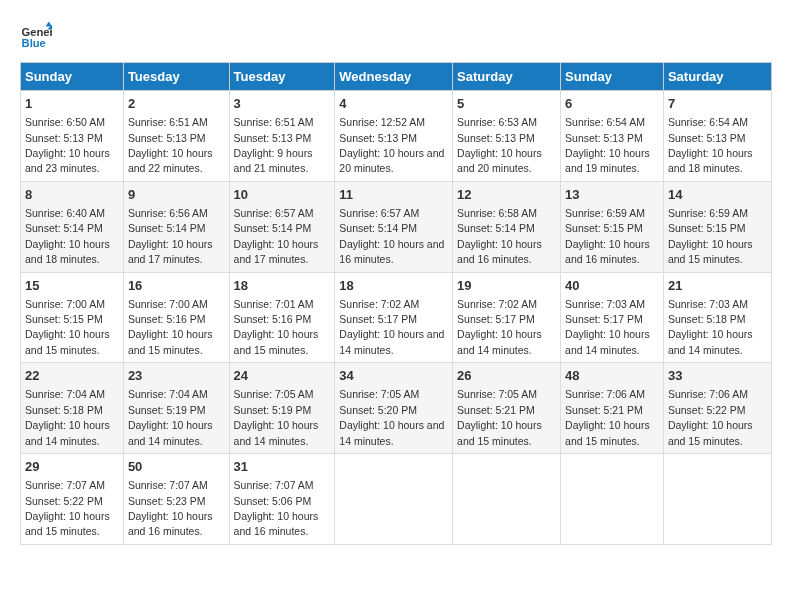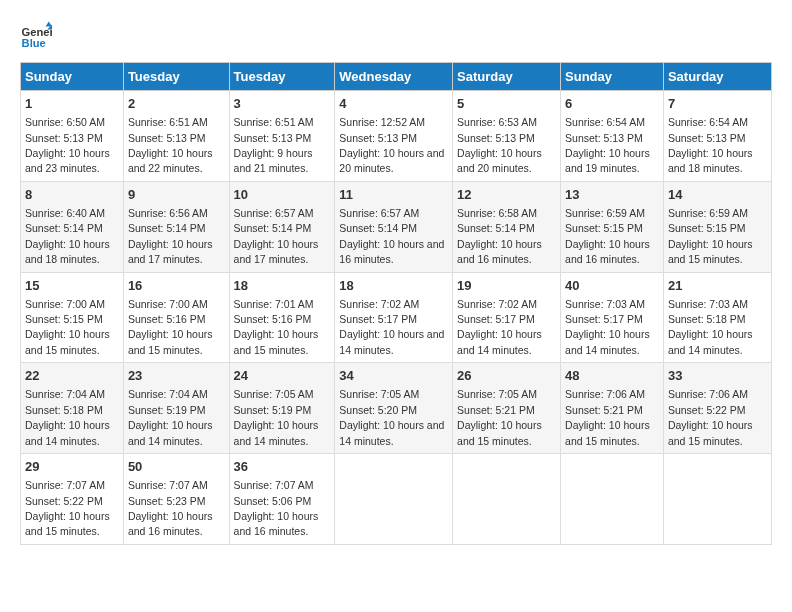--- a/index.html
+++ b/index.html
@@ -230,21 +230,21 @@
       </tr>
       <tr>
         <td><span class="day-num">29</span>
 <span class="day-detail">Sunrise: 7:07 AM</span><br>
 <span class="day-detail">Sunset: 5:22 PM</span><br>
 <span class="day-detail">Daylight: 10 hours and 15 minutes.</span></td>
         <td><span class="day-num">50</span>
 <span class="day-detail">Sunrise: 7:07 AM</span><br>
 <span class="day-detail">Sunset: 5:23 PM</span><br>
 <span class="day-detail">Daylight: 10 hours and 16 minutes.</span></td>
-        <td><span class="day-num">36</span>
+        <td><span class="day-num">31</span>
 <span class="day-detail">Sunrise: 7:07 AM</span><br>
 <span class="day-detail">Sunset: 5:06 PM</span><br>
 <span class="day-detail">Daylight: 10 hours and 16 minutes.</span></td>
         <td class="empty"></td>
         <td class="empty"></td>
         <td class="empty"></td>
         <td class="empty"></td>
       </tr>
     </tbody>
 </table>

